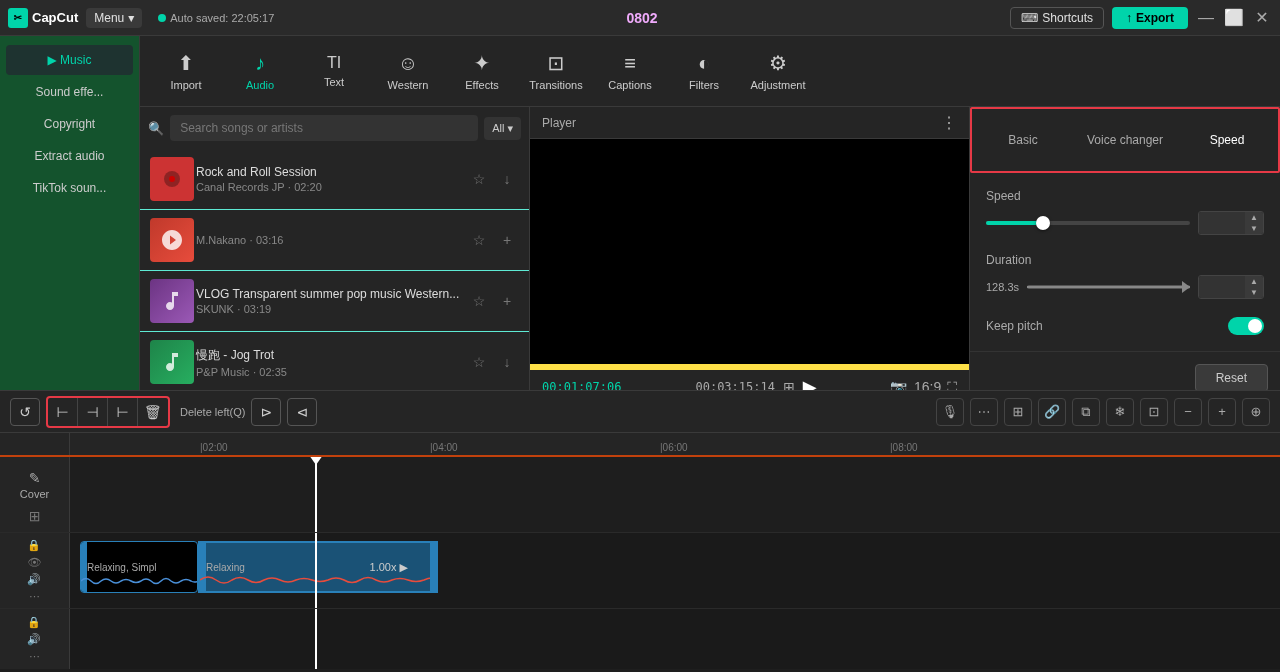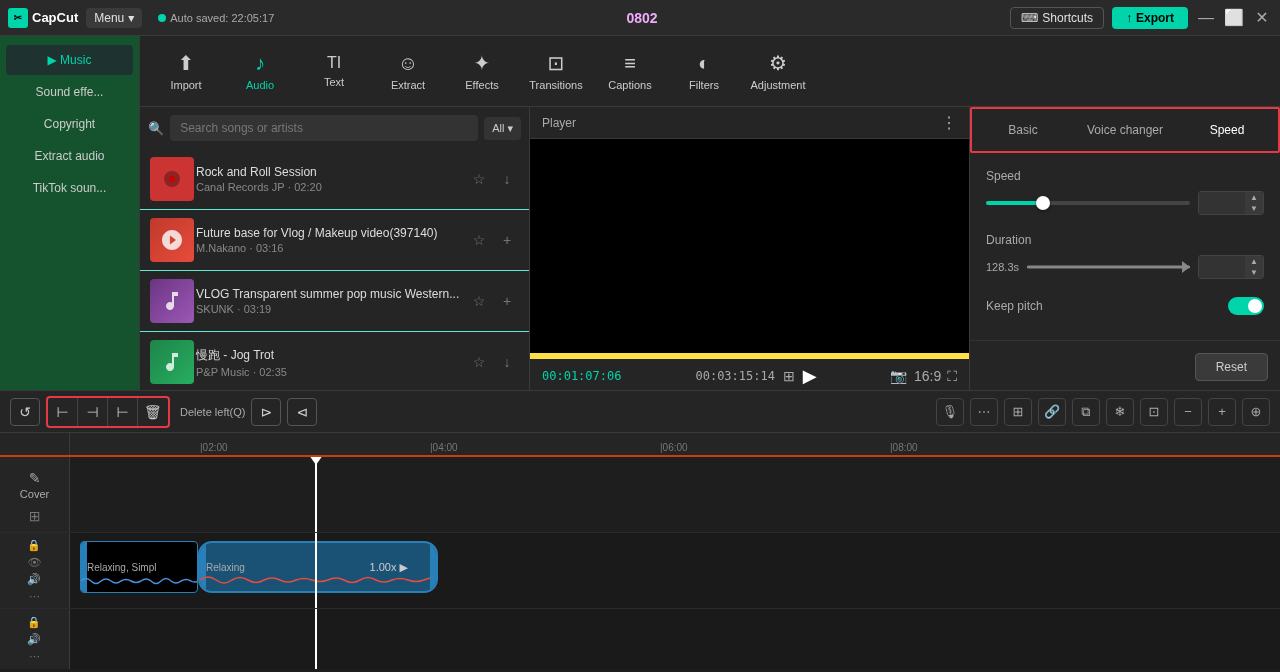--- a/index.html
+++ b/index.html
@@ -51,21 +51,21 @@
     #player-controls { display: flex; align-items: center; justify-content: space-between; padding: 6px 12px; background: #252525; border-top: 6px solid #fde047; }
     .player-time { color: #00d4aa; font-size: 12px; font-family: monospace; }
     .player-total { color: #aaa; font-size: 12px; font-family: monospace; }
     .player-btns { display: flex; align-items: center; gap: 8px; }
     .player-ctrl-btn { background: none; border: none; color: #aaa; cursor: pointer; font-size: 14px; }
     .player-right-btns { display: flex; gap: 6px; align-items: center; }
 
     
     #right-panel { width: 310px; background: #252525; display: flex; flex-direction: column; }
     #right-panel-tabs { display: flex; border-bottom: 2px solid #e63946; }
-    .right-tab { flex: 1; padding: 14px 6px; text-align: center; cursor: pointer; font-size: 12px; color: #aaa; border-bottom: 2px solid transparent; margin-bottom: -2px; }
+    .right-tab { flex: 1; padding: 24px 6px; text-align: center; cursor: pointer; font-size: 12px; color: #aaa; border-bottom: 2px solid transparent; margin-bottom: -2px; }
     .right-tab.active { color: #fff; border-bottom: 2px solid #e63946; }
     #right-panel-tabs { border: 2px solid #e63946; border-radius: 2px; margin: 0; }
 
     
     #speed-settings { padding: 16px; display: flex; flex-direction: column; gap: 18px; }
     .setting-row { display: flex; flex-direction: column; gap: 8px; }
     .setting-label { font-size: 12px; color: #aaa; }
     .slider-row { display: flex; align-items: center; gap: 8px; }
     .slider-track { flex: 1; height: 4px; background: #444; border-radius: 2px; position: relative; cursor: pointer; }
     .slider-fill { height: 100%; background: #00d4aa; border-radius: 2px; }
@@ -182,21 +182,21 @@
         <div class="toolbar-item active">
           <span class="toolbar-icon" style="color:#00d4aa;">♪</span>
           <span style="color:#00d4aa;">Audio</span>
         </div>
         <div class="toolbar-item">
           <span class="toolbar-icon" style="font-size:16px;font-weight:400;">TI</span>
           <span>Text</span>
         </div>
         <div class="toolbar-item">
           <span class="toolbar-icon">☺</span>
-          <span>Extract</span>
+          <span>Western</span>
         </div>
         <div class="toolbar-item">
           <span class="toolbar-icon">✦</span>
           <span>Effects</span>
         </div>
         <div class="toolbar-item">
           <span class="toolbar-icon">⊡</span>
           <span>Transitions</span>
         </div>
         <div class="toolbar-item">
@@ -243,21 +243,20 @@
               </div>
             </div>
 
             <div class="music-item">
               <div class="music-thumb" style="background: linear-gradient(135deg,#c0392b,#e74c3c); display:flex;align-items:center;justify-content:center;">
                 <svg width="24" height="24" viewBox="0 0 24 24">
                     <path d="M12 2C6.48 2 2 6.48 2 12s4.48 10 10 10 10-4.48 10-10S17.52 2 12 2zm-2 14.5v-9l6 4.5-6 4.5z" fill="rgba(255,255,255,0.8)"></path>
                   </svg>
               </div>
               <div class="music-info">
-                <div class="music-title">Future base for Vlog / Makeup video(397140)</div>
                 <div class="music-sub">M.Nakano · 03:16</div>
               </div>
               <div class="music-actions">
                 <button class="music-action-btn">☆</button>
                 <button class="music-action-btn">+</button>
               </div>
             </div>
 
             <div class="music-item">
               <div class="music-thumb" style="background:linear-gradient(135deg,#6c3483,#9b59b6);display:flex;align-items:center;justify-content:center;">
@@ -460,21 +459,21 @@
 
           <div class="audio-clip audio-clip-1" style="left:10px;width:118px;">
             <div class="clip-start-handle"></div>
             <span class="audio-clip-label">Relaxing, Simpl</span>
 
             <svg style="position:absolute;bottom:2px;left:0;right:0;height:18px;" viewBox="0 0 118 18" preserveAspectRatio="none">
               <path d="M0 9 Q5 4 10 9 Q15 14 20 9 Q25 5 30 9 Q35 13 40 9 Q45 6 50 9 Q55 12 60 9 Q65 5 70 9 Q75 14 80 9 Q85 4 90 9 Q95 13 100 9 Q105 6 110 9 Q113 11 118 9" stroke="#4a90d9" stroke-width="1.5" fill="none"></path>
             </svg>
           </div>
 
-          <div class="audio-clip" style="left:128px;width:240px;background:#1a5276;border:2px solid #2980b9;height:52px;top:8px;border-radius:14px;overflow:hidden;display:flex;align-items:center;">
+          <div class="audio-clip" style="left:128px;width:240px;background:#1a5276;border:2px solid #2980b9;height:52px;top:8px;border-radius:0;overflow:hidden;display:flex;align-items:center;">
             <div class="clip-start-handle"></div>
             <span class="audio-clip-label" style="font-size:10px;color:#aaa;padding:0 6px;">Relaxing</span>
             <span class="speed-badge">1.00x ▶</span>
 
             <svg style="position:absolute;bottom:2px;left:0;right:0;height:18px;" viewBox="0 0 240 18" preserveAspectRatio="none">
               <path d="M0 9 Q8 3 16 9 Q24 15 32 9 Q40 4 48 9 Q56 14 64 9 Q72 5 80 9 Q88 13 96 9 Q104 6 112 9 Q120 12 128 9 Q136 5 144 9 Q152 14 160 9 Q168 4 176 9 Q184 13 192 9 Q200 6 208 9 Q216 12 224 9 Q232 5 240 9" stroke="#e74c3c" stroke-width="1.5" fill="none"></path>
             </svg>
             <div class="clip-end-handle"></div>
           </div>
         </div>

